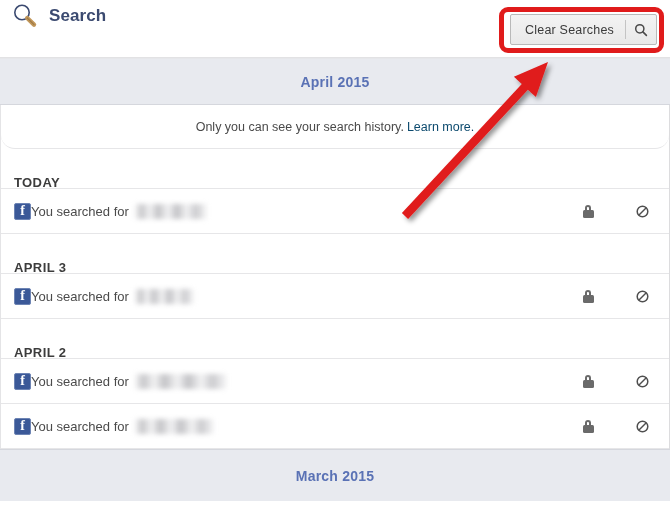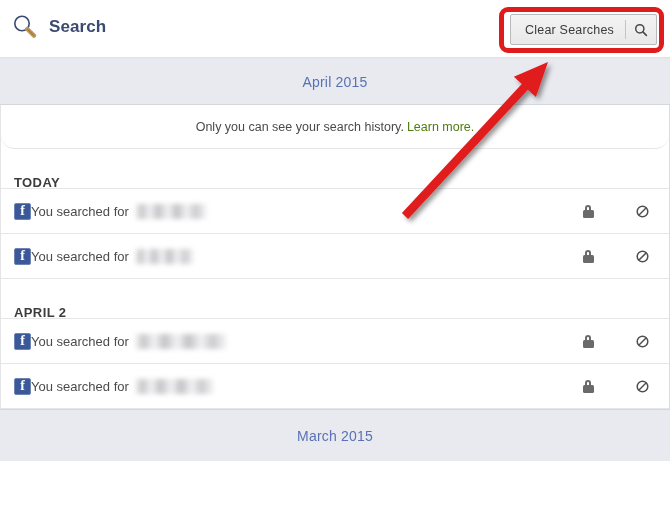--- a/index.html
+++ b/index.html
@@ -20,21 +20,21 @@
   .topbar {
     position: relative;
     height: 58px;
     background: #ffffff;
     border-bottom: 1px solid #e2e2e4;
     box-sizing: border-box;
   }
   .topbar-left {
     position: absolute;
     left: 11px;
-    top: 13px;
+    top: 2px;
     display: flex;
     align-items: center;
   }
   .search-glass {
     width: 28px;
     height: 28px;
     position: relative;
     display: block;
   }
   .page-title {
@@ -99,21 +99,21 @@
     background: #e8eaef;
     border-bottom: 1px solid #d5d7dd;
     border-top: 1px solid #e6e7ea;
     display: flex;
     align-items: center;
     justify-content: center;
     box-sizing: border-box;
   }
   .month-band-label {
     font-size: 14px;
-    font-weight: normal;
+    font-weight: bold;
     color: #5a72b5;
     letter-spacing: .2px;
   }
 
   
   .panel {
     background: #ffffff;
     border-left: 1px solid #e4e4e6;
     border-right: 1px solid #dcdcde;
     box-sizing: border-box;
@@ -126,21 +126,21 @@
     border-bottom: 1px solid #e6e6e8;
     box-sizing: border-box;
     border-radius: 14px;
   }
   .notice-text {
     font-size: 12.5px;
     color: #4a4a4a;
   }
   .notice-link {
     font-size: 12.5px;
-    color: #4d7c0f;
+    color: #0c4a6e;
     margin-left: 3px;
     text-decoration: none;
   }
 
   .day-label-row {
     height: 40px;
     display: flex;
     align-items: center;
     padding-left: 13px;
     border-bottom: 1px solid #e6e6e8;
@@ -326,20 +326,23 @@
             </span>
           </span>
           <span class="act-block">
             <svg width="13" height="13" viewBox="0 0 13 13">
               <circle cx="6.5" cy="6.5" r="5.3" fill="none" stroke="#4f4f4f" stroke-width="1.5"></circle>
               <path d="M3.0 10.0 L10.0 3.0" stroke="#4f4f4f" stroke-width="1.5"></path>
             </svg>
           </span>
         </div>
       </div>
+      <div class="day-label-row">
+        <span class="day-label">APRIL 3</span>
+      </div>
       <div class="entry-row">
         <span class="fb-icon"></span>
         <span class="entry-text">You searched for</span>
         <span class="redaction" style="width: 59px;"></span>
         <div class="row-actions">
           <span class="act-lock">
             <span class="lock">
               <span class="lock-shackle"></span>
               <span class="lock-body"></span>
             </span>

